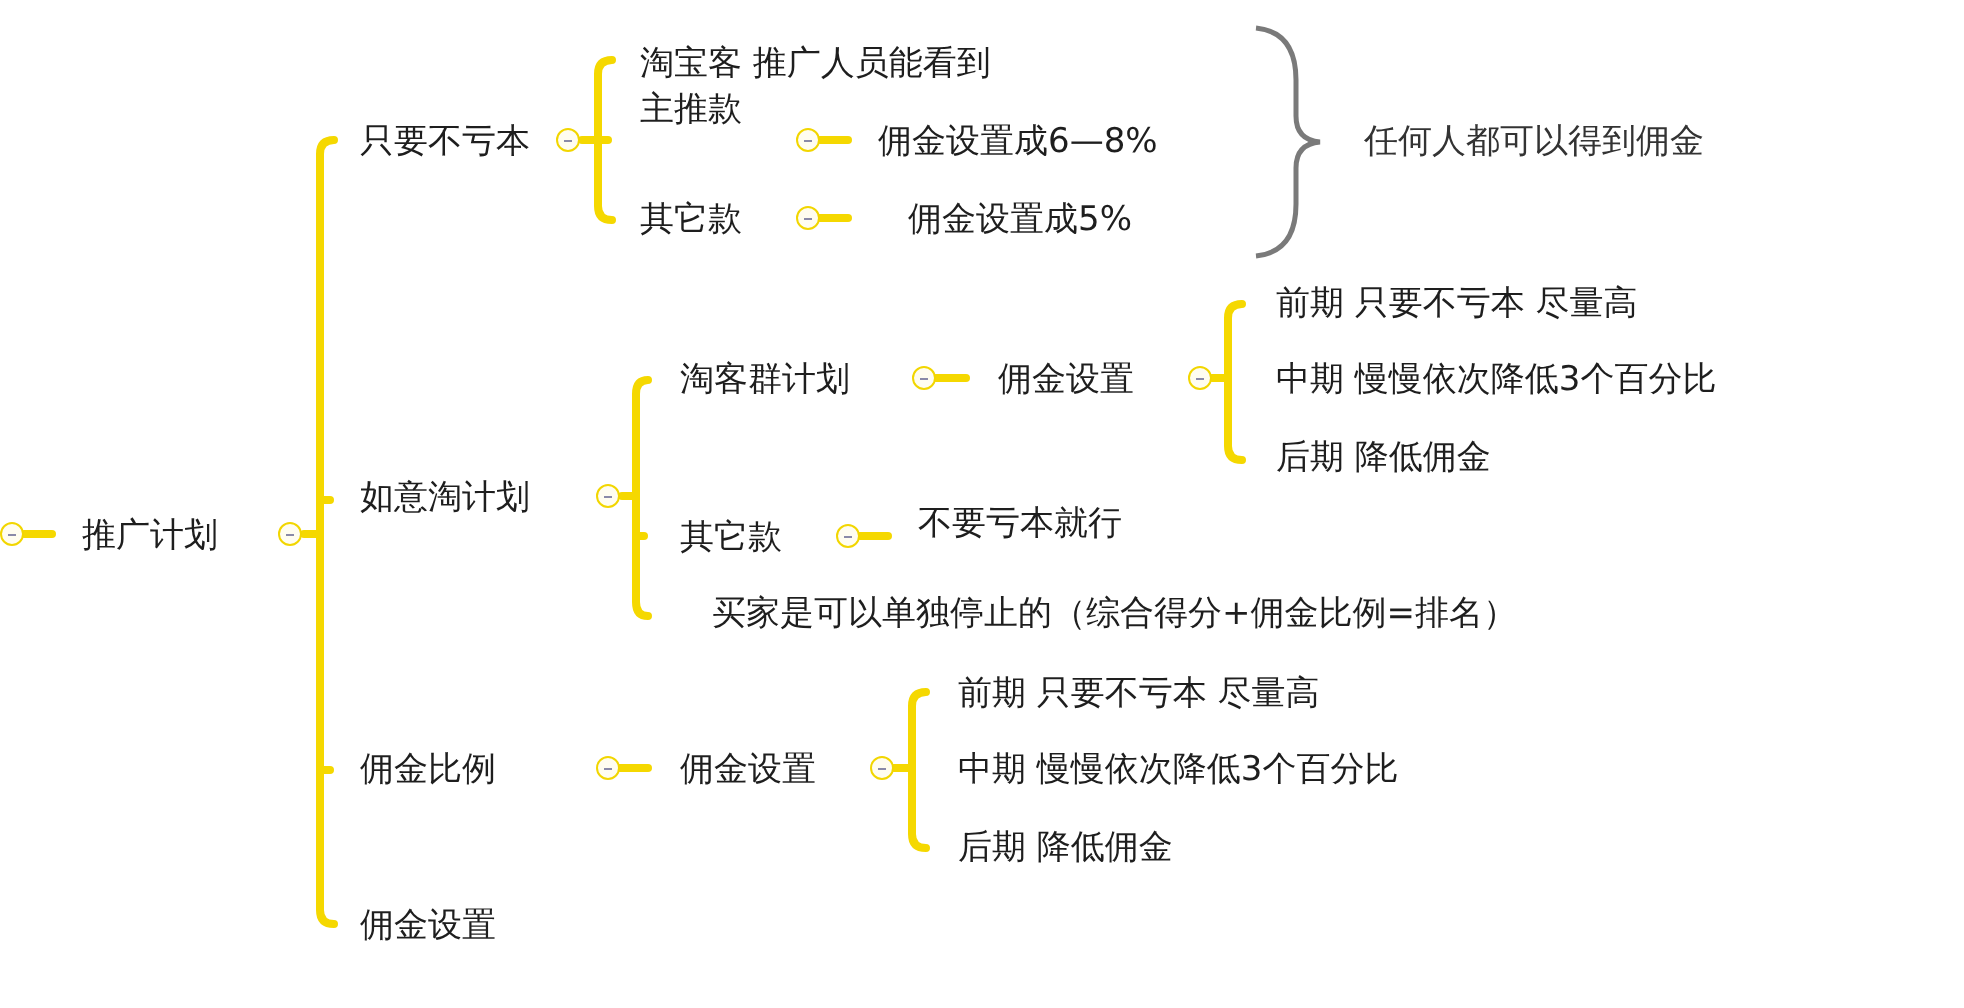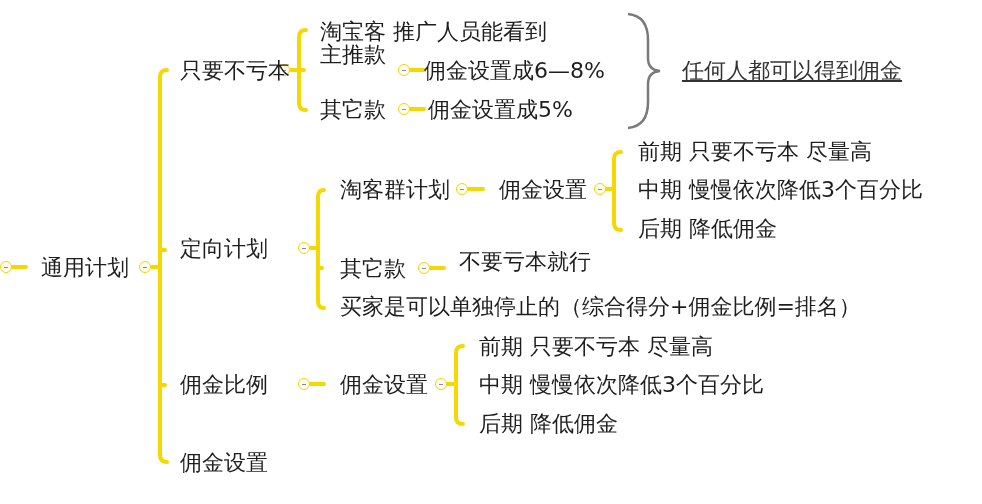--- a/index.html
+++ b/index.html
@@ -1,19 +1,19 @@
 <!DOCTYPE html>
 <html><head>
 <meta charset="utf-8">
 <style>
   html,body{margin:0;padding:0;background:#ffffff;}
   body{width:982px;height:504px;position:relative;overflow:hidden;
        font-family:"DejaVu Sans","Liberation Sans",sans-serif;color:#222;}
-  .t{position:absolute;font-size:22px;line-height:22px;white-space:nowrap;color:#1e1e1e;}
-  .t2{color:#333;text-decoration:underline;}
+  .t{position:absolute;font-size:17px;line-height:22px;white-space:nowrap;color:#1e1e1e;}
+  .t2{color:#333;}
   svg.lines{position:absolute;left:0;top:0;}
   .coll{position:absolute;width:12px;height:12px;border-radius:50%;
         border:1.5px solid #f2d600;background:#fffdf0;box-sizing:border-box;}
   .coll::after{content:"";position:absolute;left:3px;right:3px;top:4.5px;height:1px;background:#8a8aa8;}
 </style>
 </head>
 <body>
 
 <svg class="lines" width="982" height="504">
   <g stroke="#F5D800" stroke-width="4" fill="none" stroke-linecap="round">
@@ -59,39 +59,39 @@
 <div class="coll" style="left:278px;top:64px"></div>
 <div class="coll" style="left:398px;top:64px"></div>
 <div class="coll" style="left:398px;top:103px"></div>
 <div class="coll" style="left:298px;top:242px"></div>
 <div class="coll" style="left:456px;top:183px"></div>
 <div class="coll" style="left:594px;top:183px"></div>
 <div class="coll" style="left:418px;top:262px"></div>
 <div class="coll" style="left:298px;top:378px"></div>
 <div class="coll" style="left:435px;top:378px"></div>
 
-<div class="t" style="left:41px;top:257px">通用计划</div>
+<div class="t" style="left:41px;top:257px">推广计划</div>
 
 <div class="t" style="left:180px;top:60px">只要不亏本</div>
 <div class="t" style="left:320px;top:21px">淘宝客  推广人员能看到</div>
 <div class="t" style="left:320px;top:44px">主推款</div>
-<div class="t" style="left:424px;top:60px">佣金设置成6—8%</div>
+<div class="t" style="left:439px;top:60px">佣金设置成6—8%</div>
 <div class="t" style="left:320px;top:99px">其它款</div>
-<div class="t" style="left:428px;top:99px">佣金设置成5%</div>
+<div class="t" style="left:454px;top:99px">佣金设置成5%</div>
 <div class="t t2" style="left:682px;top:60px">任何人都可以得到佣金</div>
 
-<div class="t" style="left:180px;top:238px">定向计划</div>
+<div class="t" style="left:180px;top:238px">如意淘计划</div>
 <div class="t" style="left:340px;top:179px">淘客群计划</div>
 <div class="t" style="left:499px;top:179px">佣金设置</div>
 <div class="t" style="left:638px;top:141px">前期 只要不亏本 尽量高</div>
 <div class="t" style="left:638px;top:179px">中期 慢慢依次降低3个百分比</div>
 <div class="t" style="left:638px;top:218px">后期 降低佣金</div>
 <div class="t" style="left:340px;top:258px">其它款</div>
 <div class="t" style="left:459px;top:251px">不要亏本就行</div>
-<div class="t" style="left:340px;top:296px">买家是可以单独停止的（综合得分+佣金比例=排名）</div>
+<div class="t" style="left:356px;top:296px">买家是可以单独停止的（综合得分+佣金比例=排名）</div>
 
 <div class="t" style="left:180px;top:374px">佣金比例</div>
 <div class="t" style="left:340px;top:374px">佣金设置</div>
 <div class="t" style="left:479px;top:336px">前期 只要不亏本 尽量高</div>
 <div class="t" style="left:479px;top:374px">中期 慢慢依次降低3个百分比</div>
 <div class="t" style="left:479px;top:413px">后期 降低佣金</div>
 
 <div class="t" style="left:180px;top:452px">佣金设置</div>
 
 </body></html>

